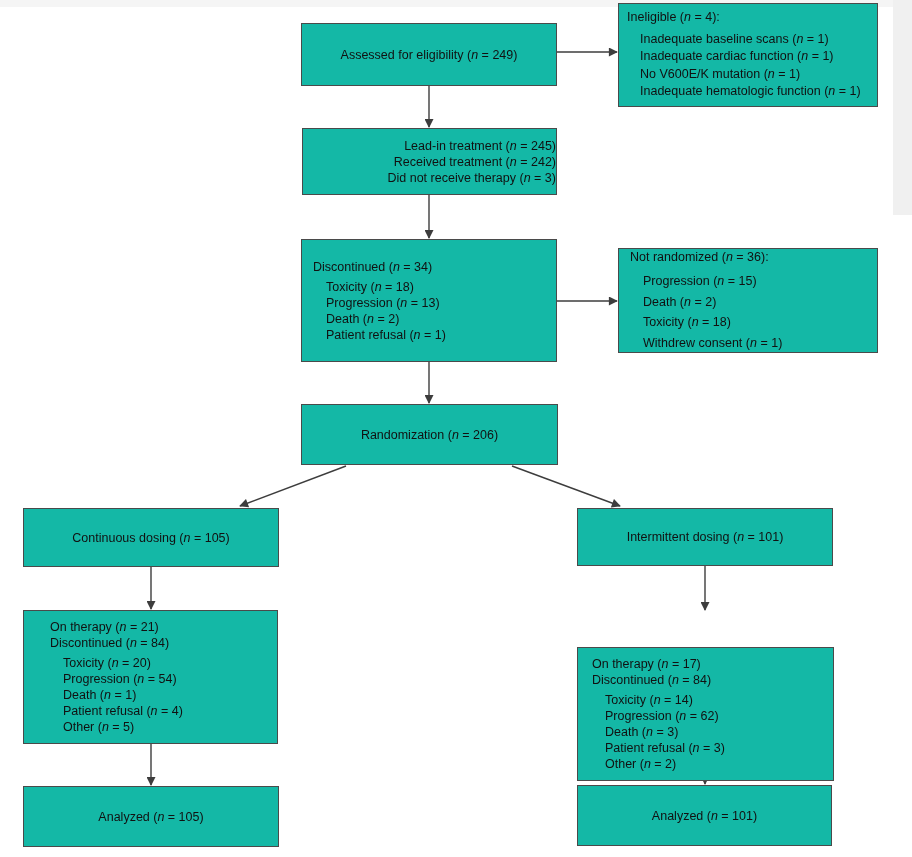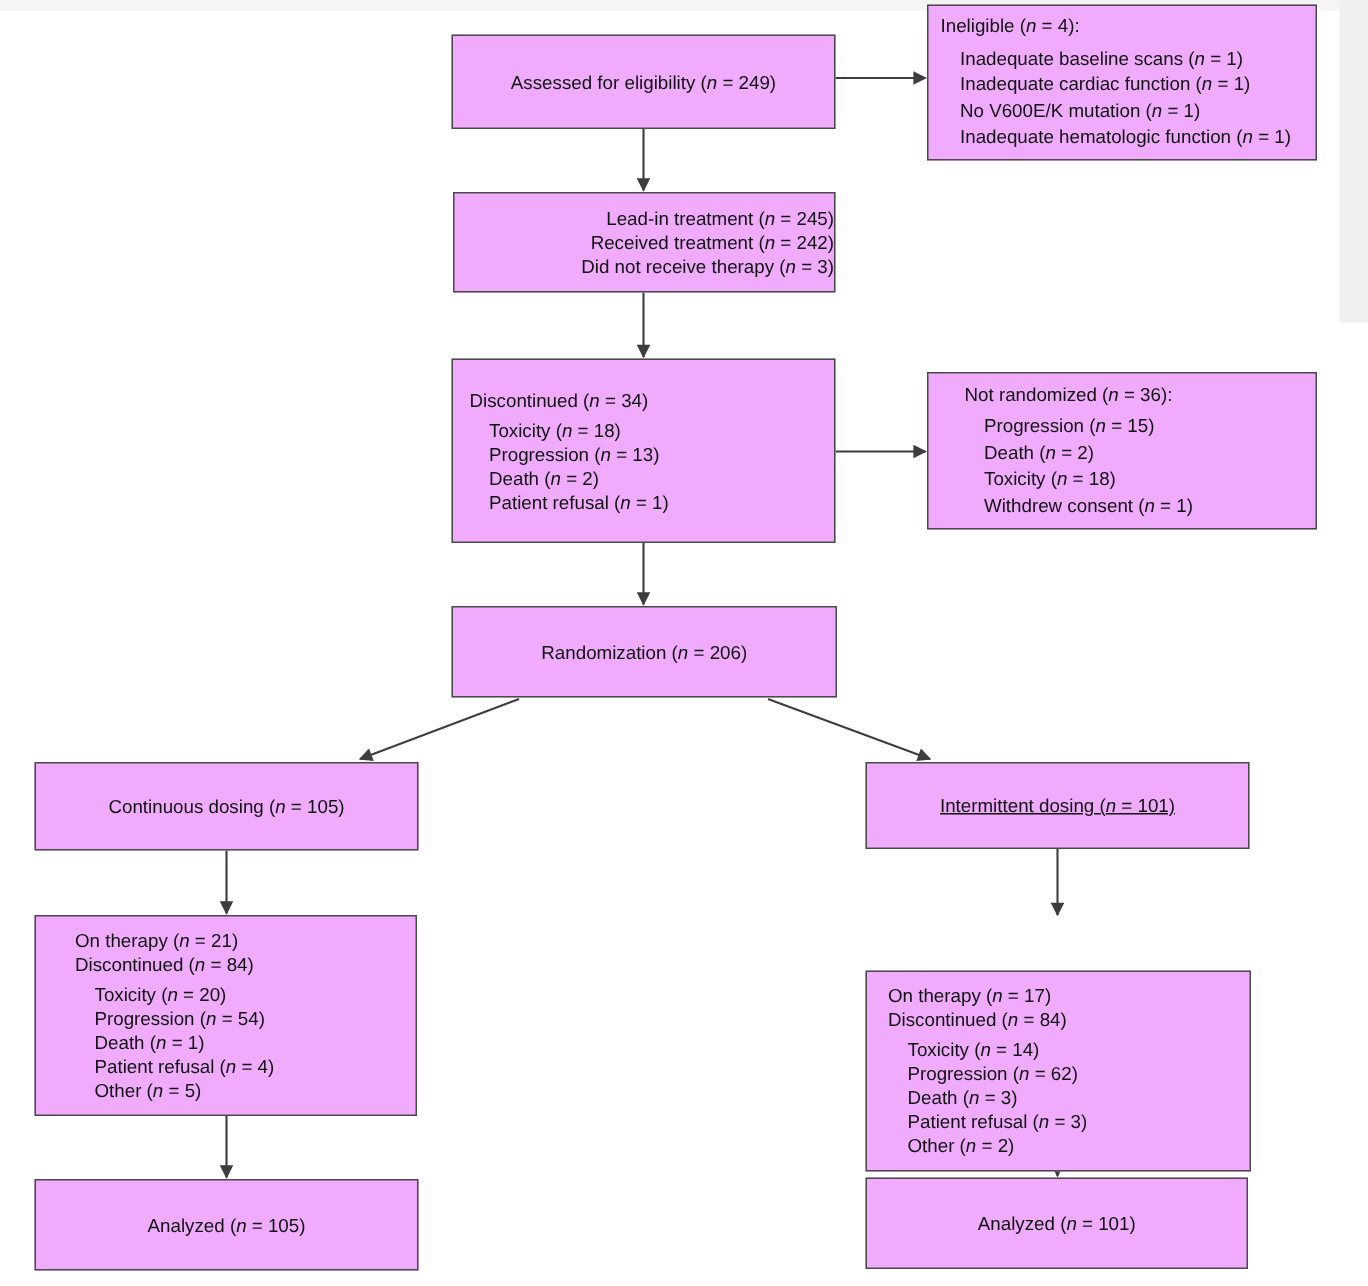--- a/index.html
+++ b/index.html
@@ -22,40 +22,40 @@
     background: #f0f0f0;
   }
   svg.connectors {
     position: absolute; left: 0; top: 0; width: 912px; height: 857px;
     pointer-events: none;
   }
   .box {
     position: absolute;
     box-sizing: border-box;
     border: 1.5px solid #4a4a4a;
-    background: #f0abfc;
+    background: #14b8a6;
     display: flex;
     flex-direction: column;
     justify-content: center;
     line-height: 16px;
   }
   .box.center { text-align: center; }
   .box.left   { text-align: left; }
   .line i { font-style: italic; }
   .line.indent { padding-left: 13px; }
   .line.group-start { margin-top: 4px; }
 
   #box-assessed       { left:301px; top:23px;  width:256px; height:63px; }
   #box-ineligible     { left:618px; top:3px;   width:260px; height:104px; padding-left:8px;  line-height:17.5px; }
   #box-leadin         { left:302px; top:128px; width:255px; height:67px;  padding-left:21px;align-items:flex-end; }
   #box-completed      { left:301px; top:239px; width:256px; height:123px; padding-left:11px; }
-  #box-notrandomized  { left:618px; top:248px; width:260px; height:105px; padding-left:24px; line-height:17.5px; }
+  #box-notrandomized  { left:618px; top:248px; width:260px; height:105px; padding-left:11px; line-height:17.5px;justify-content:space-between; }
   #box-randomization  { left:301px; top:404px; width:257px; height:61px; }
   #box-continuous     { left:23px;  top:508px; width:256px; height:59px; }
-  #box-intermittent   { left:577px; top:508px; width:256px; height:58px;text-decoration:underline; }
+  #box-intermittent   { left:577px; top:508px; width:256px; height:58px; }
   #box-ontherapy-left  { left:23px;  top:610px; width:255px; height:134px; padding-left:26px; }
   #box-ontherapy-right { left:577px; top:611px; width:257px; height:134px; padding-left:14px;margin-top:36px; }
   #box-analyzed-left   { left:23px;  top:786px; width:256px; height:61px; }
   #box-analyzed-right  { left:577px; top:785px; width:255px; height:61px; }
 </style>
 </head>
 <body>
 
 <div class="page">
 

